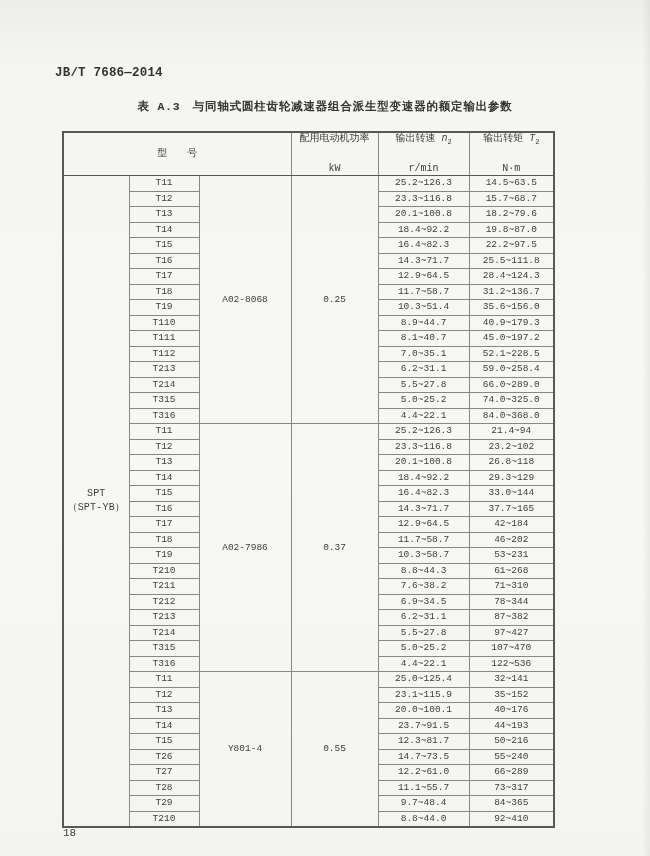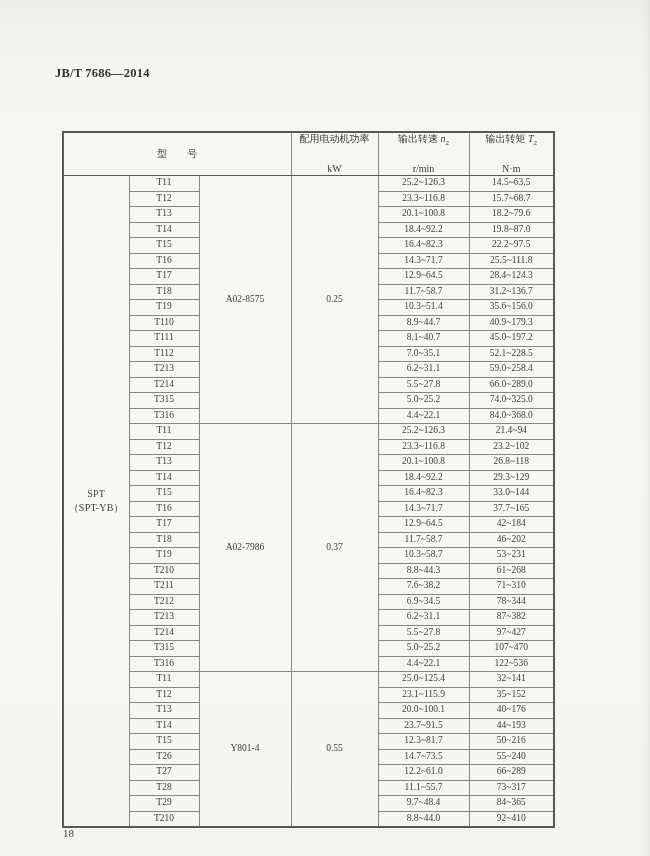--- a/index.html
+++ b/index.html
@@ -1,20 +1,20 @@
 <!DOCTYPE html>
 <html><head>
 <meta charset="utf-8">
 <style>
   html,body{margin:0;padding:0;}
   body{width:650px;height:856px;background:#e6e6e3;}
   .page{
     position:relative;width:650px;height:856px;overflow:hidden;
     background:linear-gradient(180deg,#ededea 0px,#f5f5f2 70px,#f7f7f4 55%,#f4f4f1 100%);
-    font-family:Liberation Serif, serif;color:#3d3d3d;
+    font-family:Liberation Mono, monospace;color:#3d3d3d;
   }
   .page::after{
     content:"";position:absolute;top:0;right:0;width:8px;height:100%;
     background:linear-gradient(90deg,rgba(0,0,0,0),rgba(0,0,0,0.05));pointer-events:none;
   }
   .doc-code{
     position:absolute;left:55px;top:66px;font-size:12.5px;font-weight:bold;
     color:#333;letter-spacing:0.2px;
   }
   .table-title{
@@ -42,20 +42,21 @@
   .series-cell div{line-height:1.35;font-size:10px;letter-spacing:0.2px;}
   .page-num{position:absolute;left:63px;top:827px;font-size:11px;color:#3d3d3d;text-align:center;}
 </style>
 </head>
 <body>
 
 <div class="page">
 
   <div class="doc-code">JB/T 7686—2014</div>
 
+  <div class="table-title">表 A.3　与同轴式圆柱齿轮减速器组合派生型变速器的额定输出参数</div>
 
   <table class="spec-table">
     <colgroup>
       <col style="width:66px">
       <col style="width:70px">
       <col style="width:92px">
       <col style="width:87px">
       <col style="width:91px">
       <col style="width:85px">
     </colgroup>
@@ -78,21 +79,21 @@
         </th>
       </tr>
     </thead>
     <tbody>
         <tr>
           <td class="series-cell" rowspan="42">
             <div>SPT</div>
             <div>（SPT-YB）</div>
           </td>
           <td>T11</td>
-          <td rowspan="16">A02-8575</td>
+          <td rowspan="16">A02-8068</td>
           <td rowspan="16">0.25</td>
           <td>25.2~126.3</td>
           <td>14.5~63.5</td>
         </tr>
         <tr>
           <td>T12</td>
           <td>23.3~116.8</td>
           <td>15.7~68.7</td>
         </tr>
         <tr>

